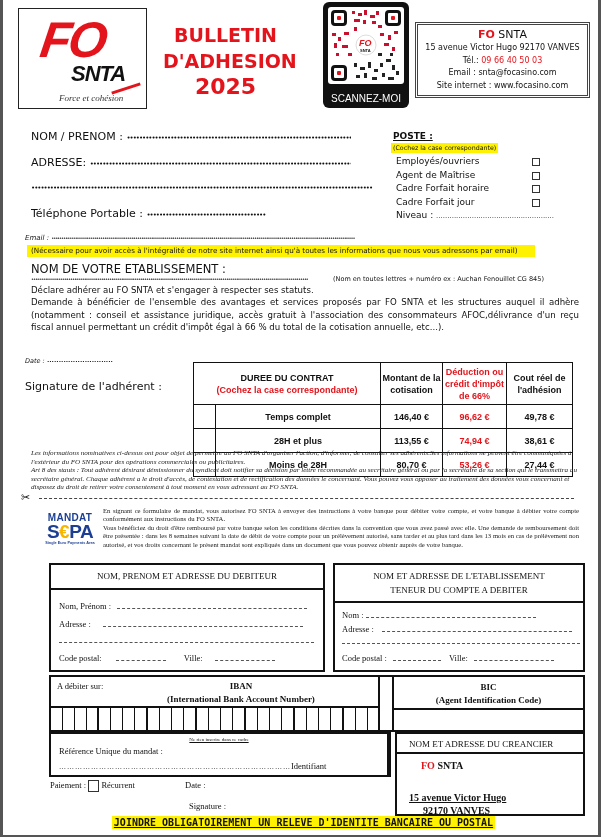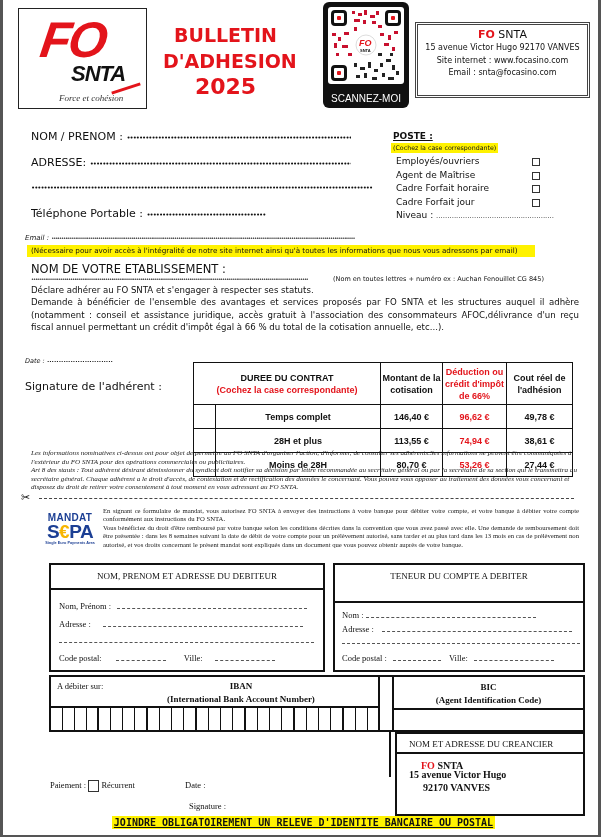--- a/index.html
+++ b/index.html
@@ -121,22 +121,23 @@
       <span class="fin" style="left:3px;top:3px;"></span>
       <span class="fin" style="right:3px;top:3px;"></span>
       <span class="fin" style="left:3px;bottom:3px;"></span>
     </div>
     <div class="scan">SCANNEZ-MOI</div>
   </div>
 
   <div class="abs contact">
     <div class="org"><span class="red" style="font-weight:700">FO</span><span> SNTA</span></div>
     <div>15 avenue Victor Hugo 92170 VANVES</div>
+    <div><span>Tél.: </span><span class="red">09 66 40 50 03</span></div>
+    <div>Email : snta@focasino.com</div>
     <div>Site internet : www.focasino.com</div>
-    <div>Email : snta@focasino.com</div>
   </div>
 
   <div class="abs lbl" style="left:28px;top:130px;width:320px;white-space:nowrap;overflow:hidden;">
     <span>NOM / PRENOM :</span>
     <span class="dots" style="font-size:7px;">••••••••••••••••••••••••••••••••••••••••••••••••••••••••••••••••••••••••••••••••••••••</span>
   </div>
   <div class="abs lbl" style="left:28px;top:156px;width:320px;white-space:nowrap;overflow:hidden;">
     <span>ADRESSE:</span>
     <span class="dots" style="font-size:7px;">••••••••••••••••••••••••••••••••••••••••••••••••••••••••••••••••••••••••••••••••••••••••••••••</span>
   </div>
@@ -238,20 +239,21 @@
   <div class="box" style="left:46px;top:563px;width:276px;height:109px;">
     <div class="head" style="height:25px;line-height:23px;">NOM, PRENOM ET ADRESSE DU DEBITEUR</div>
     <div class="field" style="left:8px;top:36px;"><span>Nom, Prénom :</span> <span class="dline" style="width:190px;margin-left:4px;"></span></div>
     <div class="field" style="left:8px;top:54px;"><span>Adresse :</span> <span class="dline" style="width:200px;margin-left:10px;"></span></div>
     <div class="field" style="left:8px;top:70px;"><span class="dline" style="width:255px;"></span></div>
     <div class="field" style="left:8px;top:88px;"><span>Code postal:</span> <span class="dline" style="width:50px;margin-left:12px;"></span><span style="margin-left:18px;">Ville:</span> <span class="dline" style="width:60px;margin-left:10px;"></span></div>
   </div>
 
   <div class="box" style="left:330px;top:563px;width:252px;height:109px;">
     <div class="head" style="height:38px;padding-top:4px;line-height:14px;">
+      <div>NOM ET ADRESSE DE L'ETABLISSEMENT</div>
       <div>TENEUR DU COMPTE A DEBITER</div>
     </div>
     <div class="field" style="left:7px;top:45px;"><span>Nom :</span> <span class="dline" style="width:170px;"></span></div>
     <div class="field" style="left:7px;top:59px;"><span>Adresse :</span> <span class="dline" style="width:190px;margin-left:6px;"></span></div>
     <div class="field" style="left:7px;top:71px;"><span class="dline" style="width:238px;"></span></div>
     <div class="field" style="left:7px;top:88px;"><span>Code postal :</span> <span class="dline" style="width:48px;margin-left:4px;"></span><span style="margin-left:8px;">Ville:</span> <span class="dline" style="width:80px;margin-left:4px;"></span></div>
   </div>
 
   <div class="box" style="left:46px;top:675px;width:331px;height:57px;">
     <div style="height:31px;border-bottom:2px solid #111;position:relative;">
@@ -292,34 +294,39 @@
   </div>
   <div class="abs" style="left:377px;top:675px;width:12px;height:57px;border-top:2px solid #111;border-bottom:2px solid #111;"></div>
   <div class="box" style="left:389px;top:675px;width:193px;height:57px;">
     <div style="height:33px;border-bottom:2px solid #111;text-align:center;font:700 9px 'Liberation Serif',serif;line-height:13px;padding-top:4px;">
       <div>BIC</div>
       <div>(Agent Identification Code)</div>
     </div>
     <div style="height:20px;"></div>
   </div>
 
+  <div class="box" style="left:46px;top:732px;width:340px;height:45px;">
+    <div style="position:absolute;left:0;top:3px;width:100%;text-align:center;font:5px 'Liberation Serif',serif;text-decoration:underline;">Ne rien inscrire dans ce cadre</div>
+    <div class="field" style="left:8px;top:12px;">Référence Unique du mandat :</div>
+    <div class="field" style="left:8px;top:27px;"><span style="letter-spacing:1px;font-size:7px;">……………………………………………………………………………</span><span>Identifiant</span></div>
+  </div>
 
   <div class="field" style="left:47px;top:780px;">
     <span>Paiement :</span>
     <span class="checkbox" style="width:11px;height:12px;border-width:1.5px;vertical-align:middle;background:#fff;"></span>
     <span>Récurrent</span>
   </div>
   <div class="field" style="left:182px;top:780px;">Date :</div>
   <div class="field" style="left:186px;top:801px;">Signature :</div>
 
   <div class="abs" style="left:386px;top:732px;width:6px;height:45px;border-left:2px solid #111;"></div>
   <div class="box" style="left:392px;top:732px;width:190px;height:84px;">
     <div class="head" style="height:20px;line-height:20px;text-align:left;padding-left:12px;">NOM ET ADRESSE DU CREANCIER</div>
     <div style="position:absolute;left:24px;top:26px;font:700 10px 'Liberation Serif',serif;"><span class="red">FO</span><span> SNTA</span></div>
-    <div style="position:absolute;left:12px;top:34px;font:700 10px 'Liberation Serif',serif;line-height:13px;">
+    <div style="position:absolute;left:12px;top:57px;font:700 10px 'Liberation Serif',serif;line-height:13px;text-decoration:underline;">
       <div>15 avenue Victor Hugo</div>
       <div style="padding-left:14px;">92170 VANVES</div>
     </div>
   </div>
 
   <div class="abs footer"><span class="hl" style="padding:1px 2px;">JOINDRE OBLIGATOIREMENT UN RELEVE D'IDENTITE BANCAIRE OU POSTAL</span></div>
 
 </div>
 
 </body></html>

